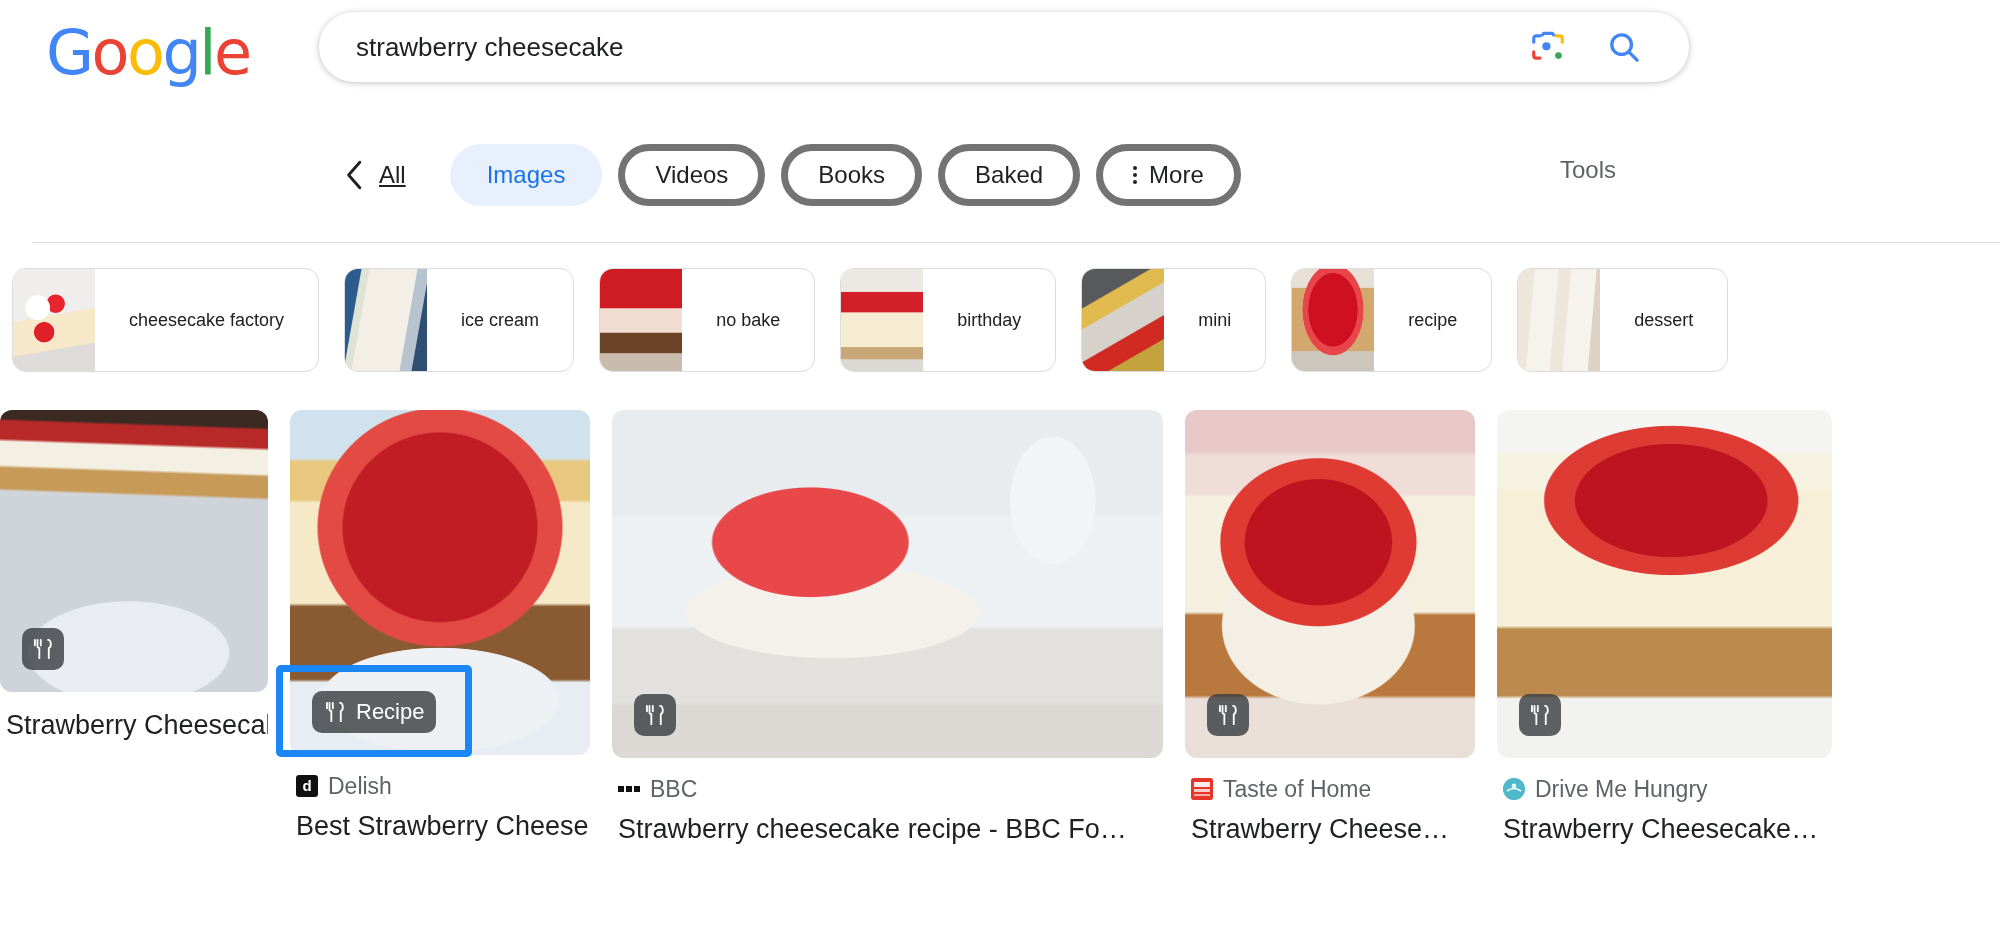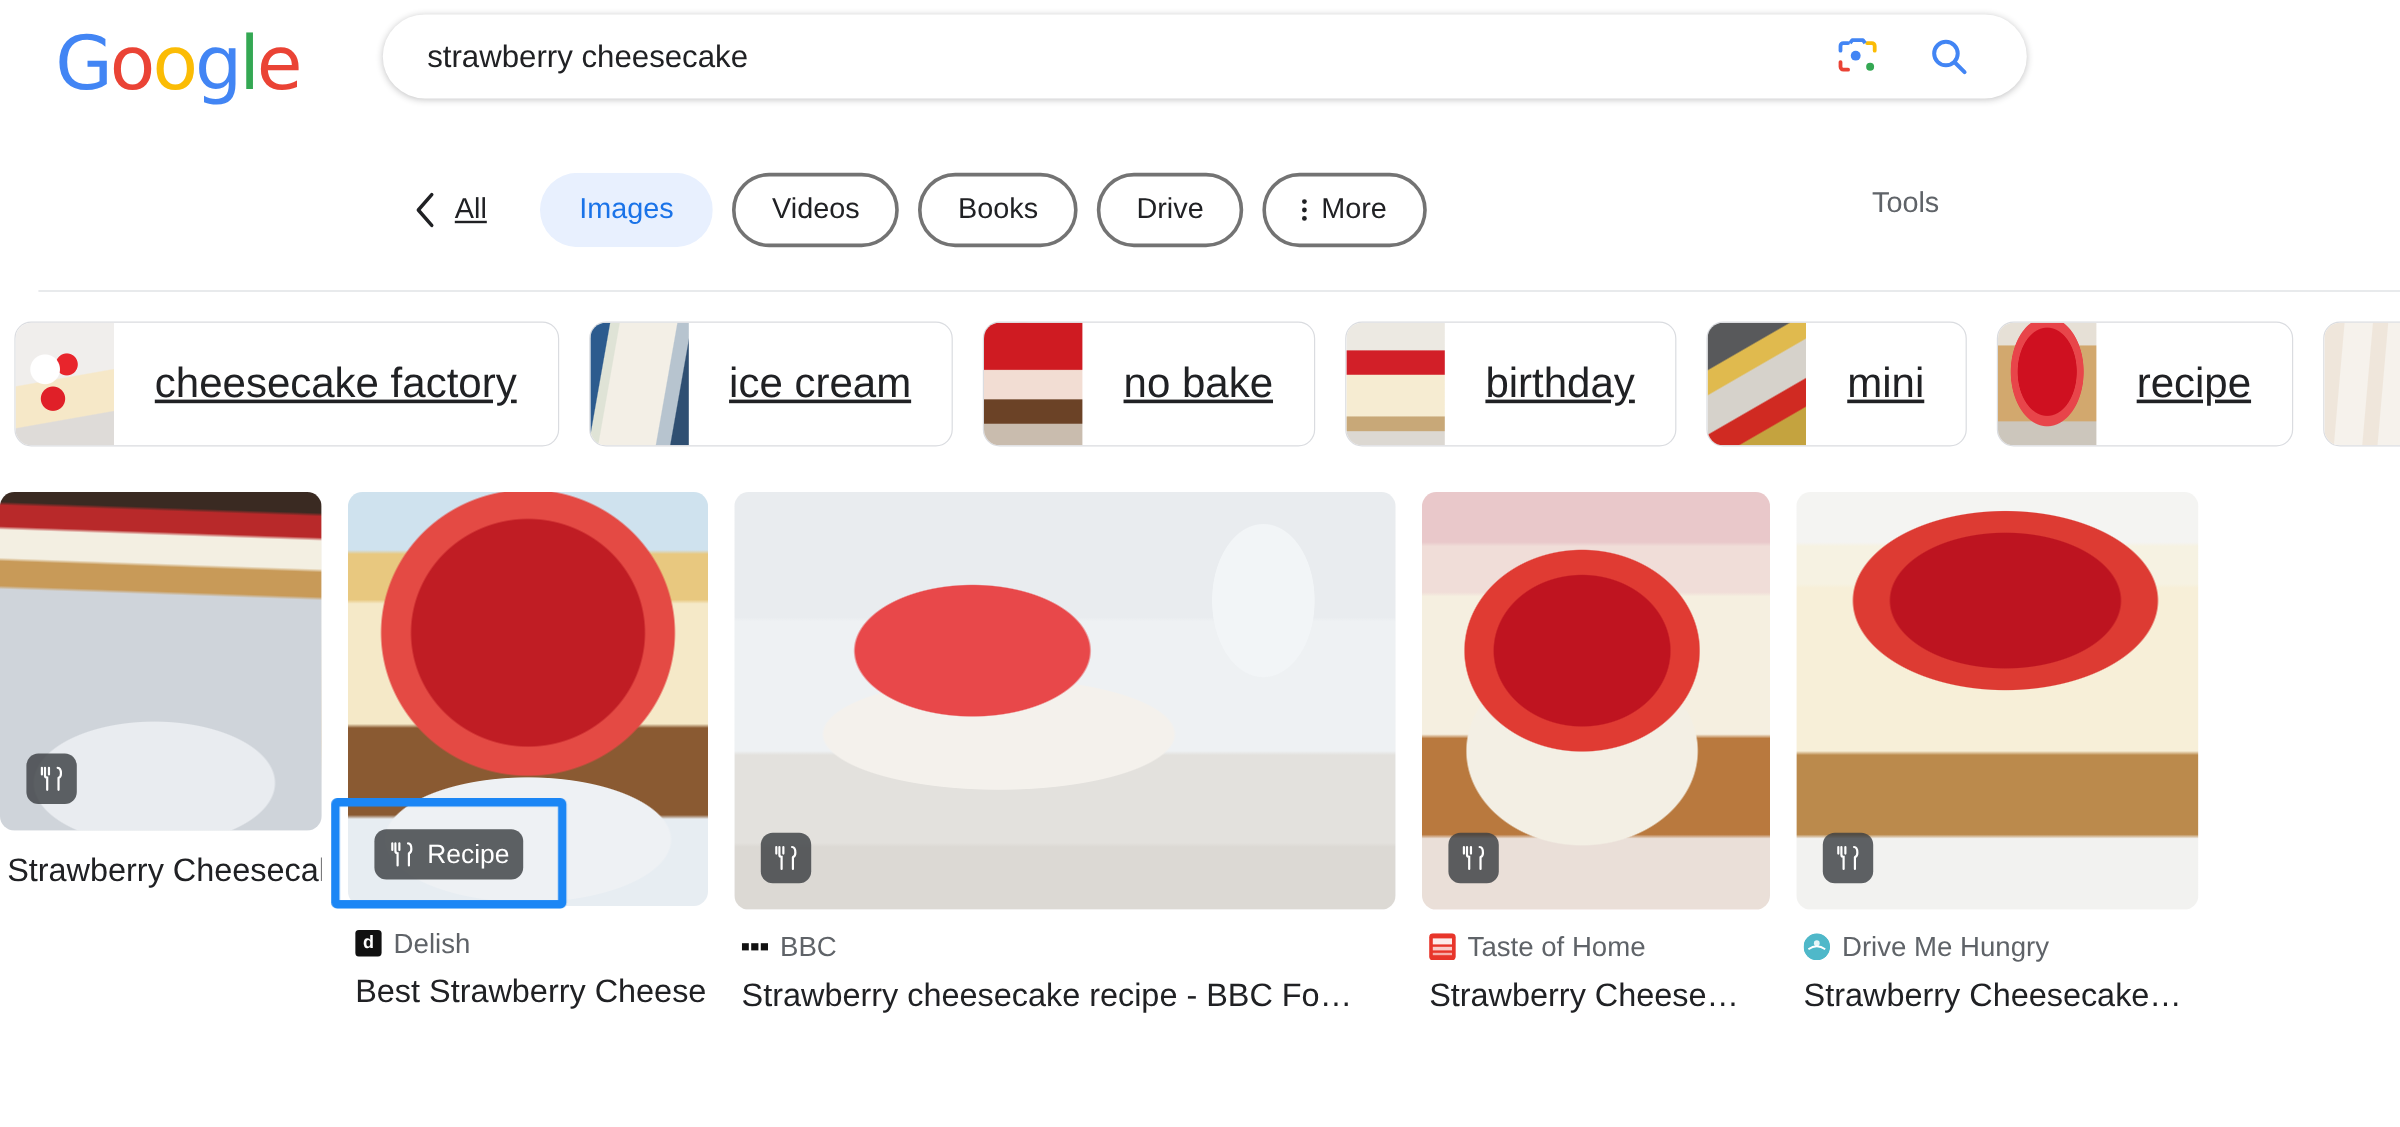--- a/index.html
+++ b/index.html
@@ -97,21 +97,21 @@
   }
   .tab-all {
     font-size: 24px;
     color: #202124;
     margin-left: 14px;
     cursor: pointer;
     text-decoration: underline;
   }
   .chip {
     height: 62px;
-    border: 3px solid #737373;
+    border: 7px solid #737373;
     border-radius: 31px;
     display: flex;
     align-items: center;
     justify-content: center;
     padding: 12px 30px;
     font-size: 24px;
     color: #202124;
     background: #fff;
     cursor: pointer;
     white-space: nowrap;
@@ -172,25 +172,24 @@
   .fchip-thumb {
     width: 82px;
     flex: none;
     background-size: cover;
     background-position: center;
   }
   .fchip-label {
     display: flex;
     align-items: center;
     padding: 0 34px;
-    font-size: 35px;
+    font-size: 18px;
     color: #202124;
     white-space: nowrap;
     font-weight: 400;
-    text-decoration: underline;
   }
 
   
   .results {
     position: absolute;
     left: 0; top: 410px;
     width: 2000px;
     height: 440px;
     display: flex;
     align-items: flex-start;
@@ -303,21 +302,21 @@
       <svg width="20" height="32" viewBox="0 0 12 20">
         <polyline points="9,2 2,10 9,18" fill="none" stroke="#202124" stroke-width="1.8" stroke-linecap="round" stroke-linejoin="round"></polyline>
       </svg>
     </span>
     <span class="tab-all">All</span>
 
     <div class="tabs-group">
       <div class="chip active">Images</div>
       <div class="chip">Videos</div>
       <div class="chip">Books</div>
-      <div class="chip">Drive</div>
+      <div class="chip">Baked</div>
       <div class="chip">
         <span class="more-dots">
             <i></i>
             <i></i>
             <i></i>
           </span>
         <span>More</span>
       </div>
     </div>
   </div>

